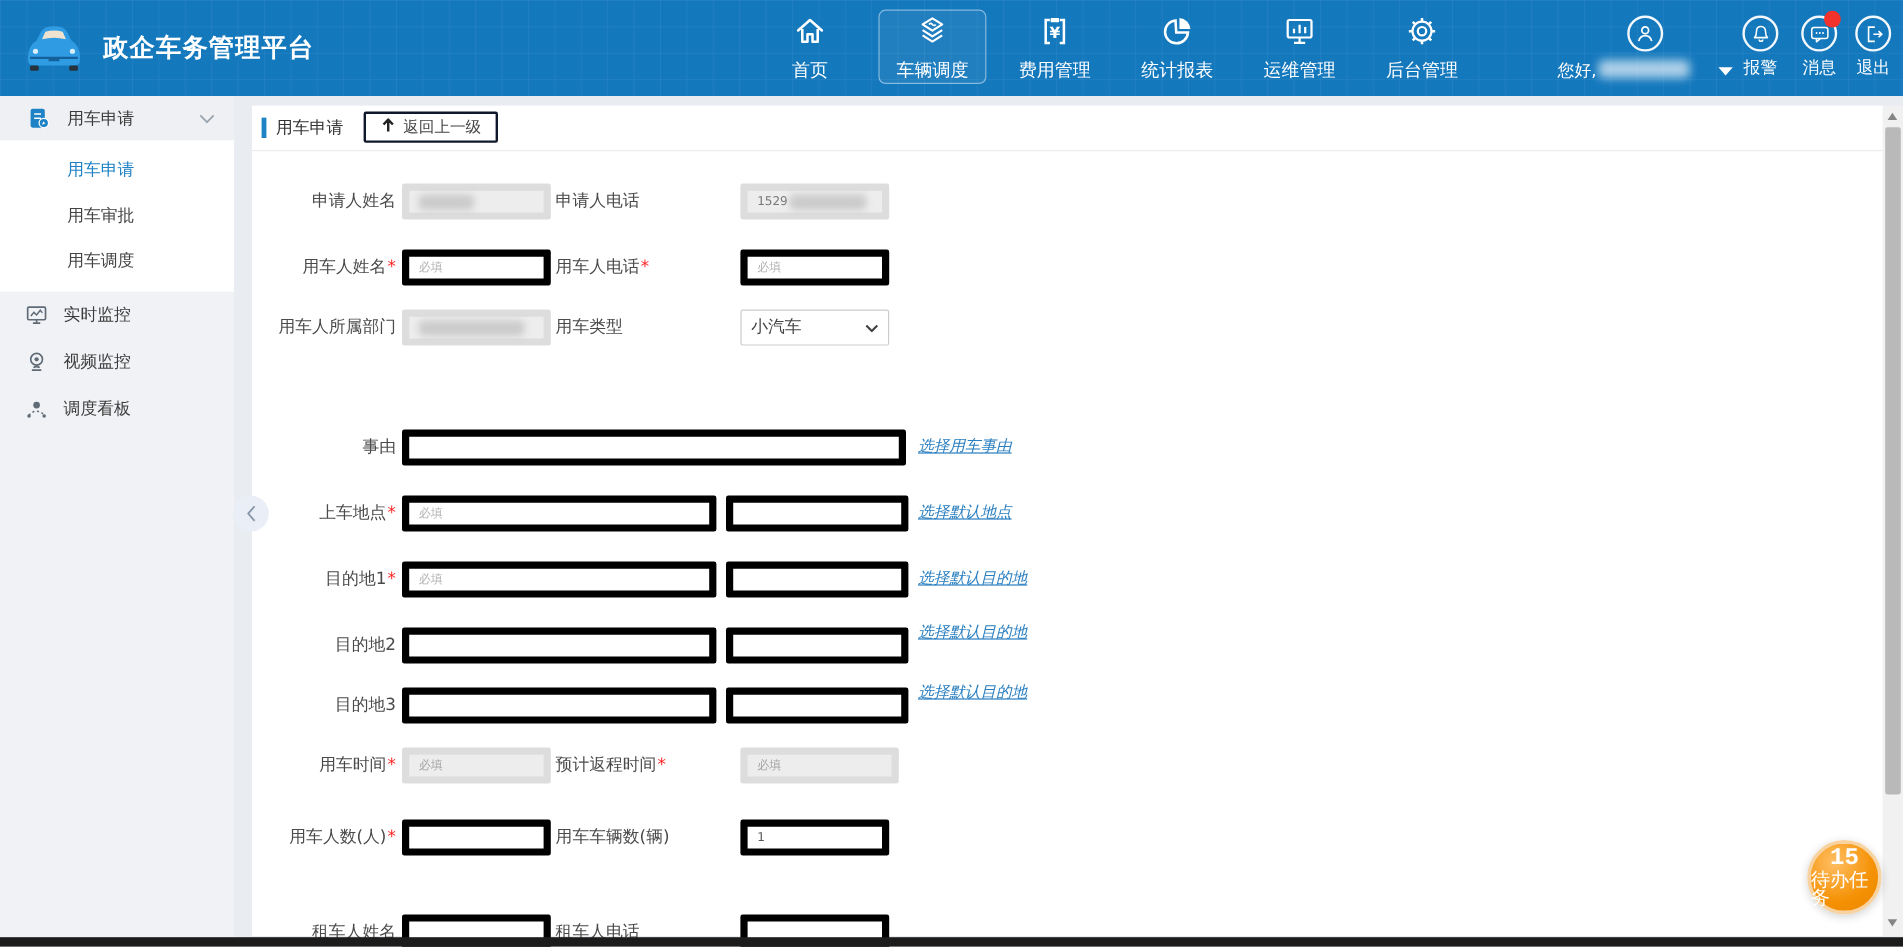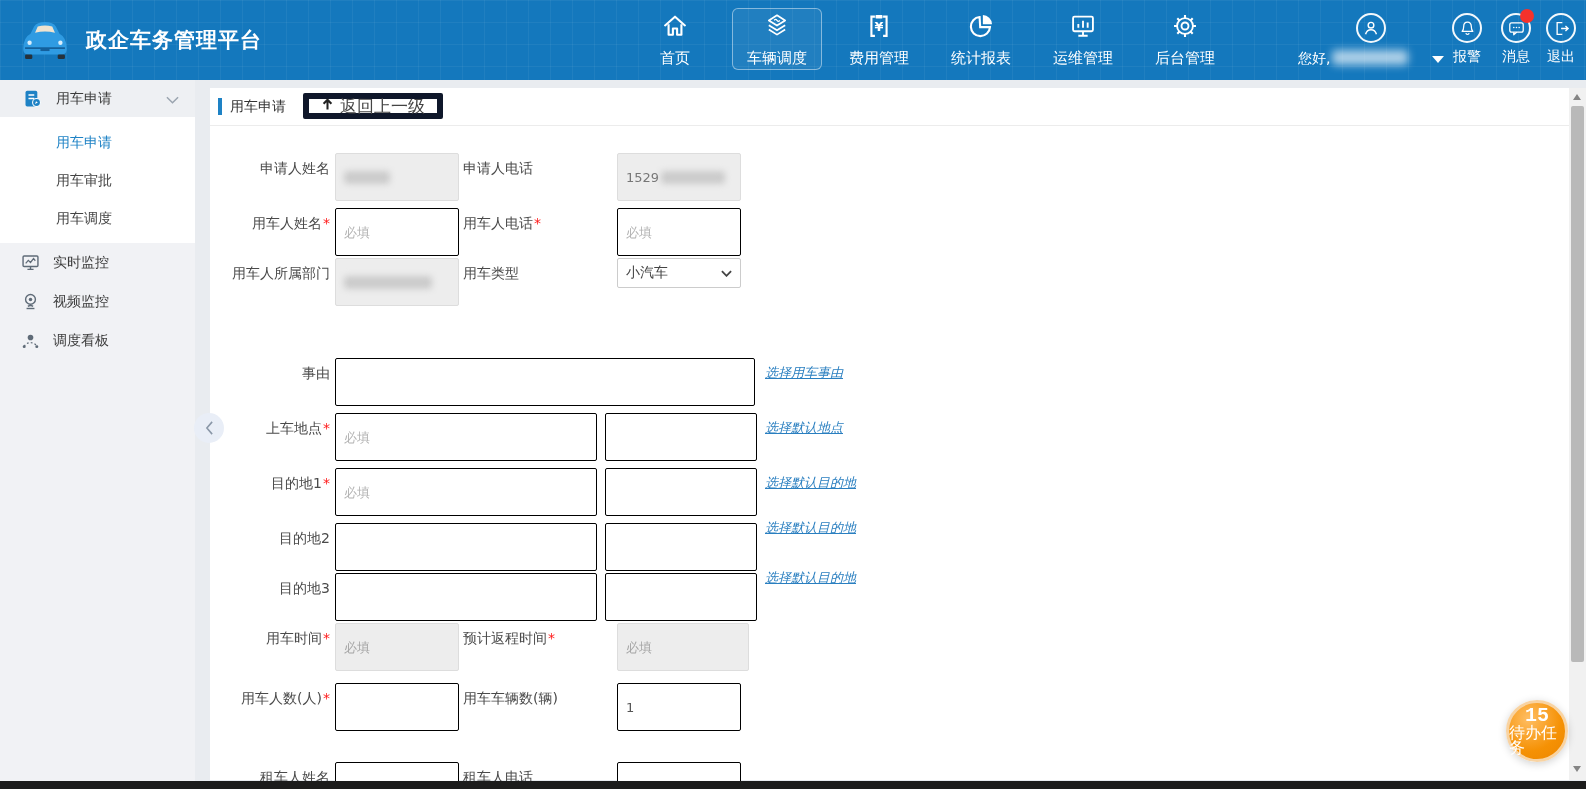--- a/index.html
+++ b/index.html
@@ -49,29 +49,29 @@
   
   .collapse-handle{position:absolute;left:194px;top:413px;width:30px;height:30px;border-radius:50%;
     background:#e9eef7;display:flex;align-items:center;justify-content:center;cursor:pointer;
     color:#8a97a8;font-size:15px;z-index:5;}
 
   
   .panel{position:absolute;left:210px;top:88px;width:1359px;height:692px;background:#fff;}
   .crumb-bar{position:absolute;left:0;top:0;right:0;height:37px;border-bottom:1px solid #ececec;}
   .crumb-accent{position:absolute;left:8px;top:10px;width:4px;height:17px;background:#1e82c5;}
   .crumb-title{position:absolute;left:20px;top:10px;font-size:14px;color:#333;}
-  .back-btn{position:absolute;left:93px;top:5px;height:26px;border:6px solid #0f172a;background:#fff;
-    display:flex;align-items:center;padding:0 12px;gap:6px;font-size:17px;color:#444;cursor:pointer;border-radius:2px;}
+  .back-btn{position:absolute;left:93px;top:5px;height:26px;border:2px solid #0f172a;background:#fff;
+    display:flex;align-items:center;padding:0 12px;gap:6px;font-size:13px;color:#444;cursor:pointer;border-radius:2px;}
 
   .frow{position:absolute;left:0;height:30px;width:100%;font-size:14px;color:#555;}
   .lbl1{position:absolute;left:0;width:120px;text-align:right;line-height:30px;color:#4a4a4a;white-space:nowrap;}
   .lbl2{position:absolute;left:253px;width:150px;text-align:left;line-height:30px;color:#4a4a4a;white-space:nowrap;}
   .req{color:#ff1a1a;margin-left:1px;font-style:normal;}
-  .ip{position:absolute;height:48px;box-sizing:border-box;border:1px solid #000000;border-radius:2px;
-    padding:0 8px;font-size:13px;color:#555;background:#fff;font-family:inherit;outline:none;}
+  .ip{position:absolute;height:30px;box-sizing:border-box;border:6px solid #000000;border-radius:2px;
+    padding:0 8px;font-size:10px;color:#555;background:#fff;font-family:inherit;outline:none;}
   .ip::placeholder{color:#b3b3b3;}
   .ipdiv{display:flex;align-items:center;}
   .gray{background:#ededed;border-color:#ddd;color:#9a9a9a;}
   .gray::placeholder{color:#a6a6a6;}
   .blob{display:inline-block;height:13px;border-radius:4px;background:#cbcbcb;filter:blur(3px);}
   .i1{left:125px;width:124px;}
   .i2{left:407px;width:124px;}
   .iw{left:125px;width:420px;}
   .ia{left:125px;width:262px;}
   .ib{left:395px;width:152px;}

